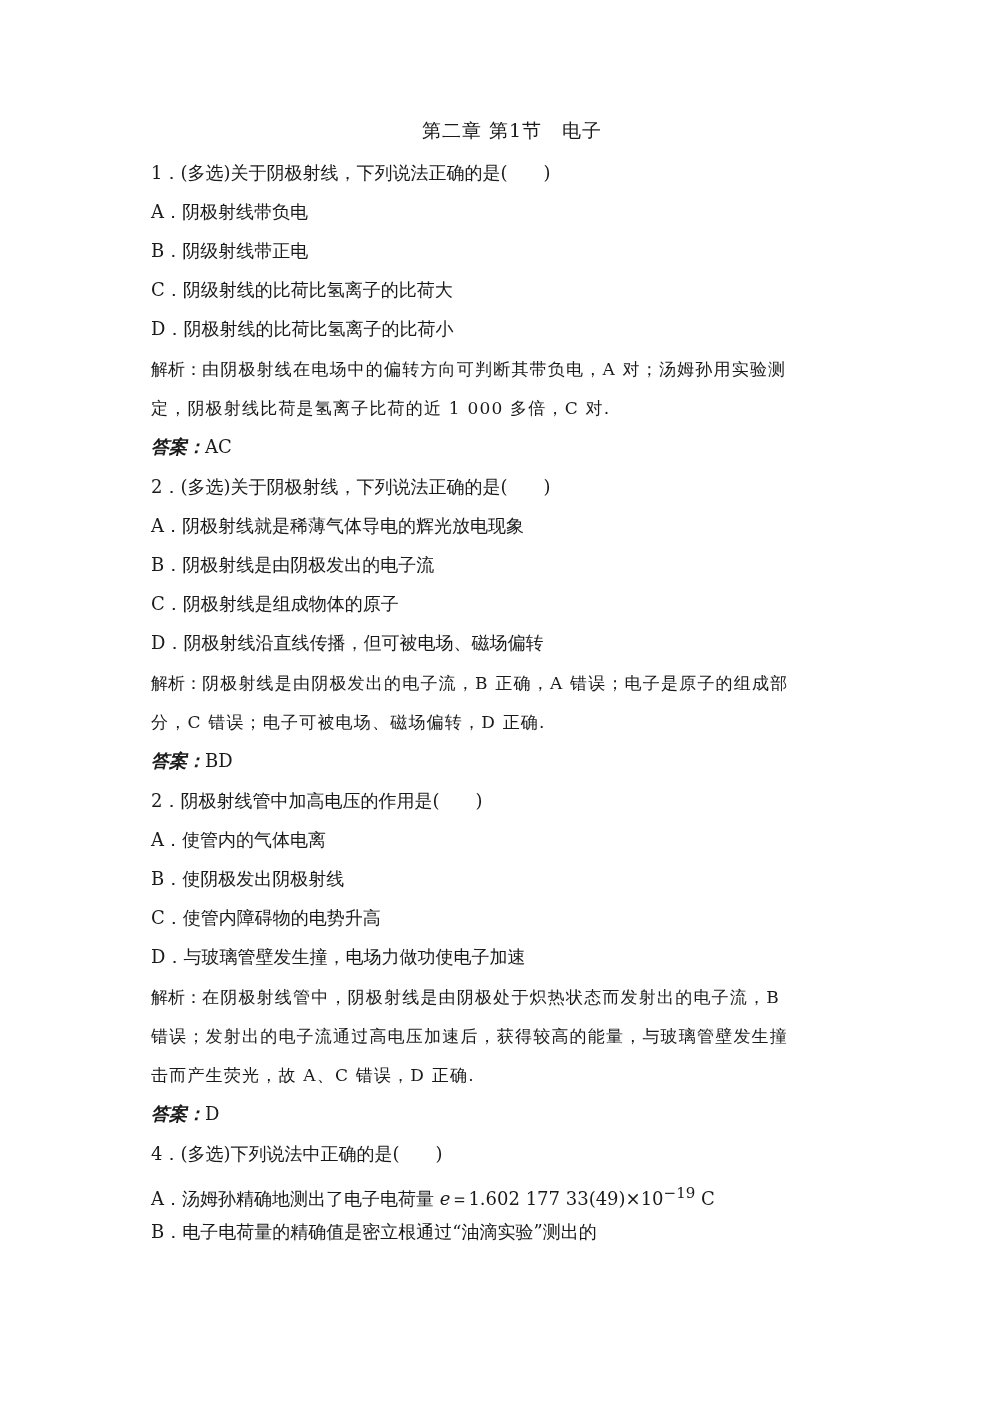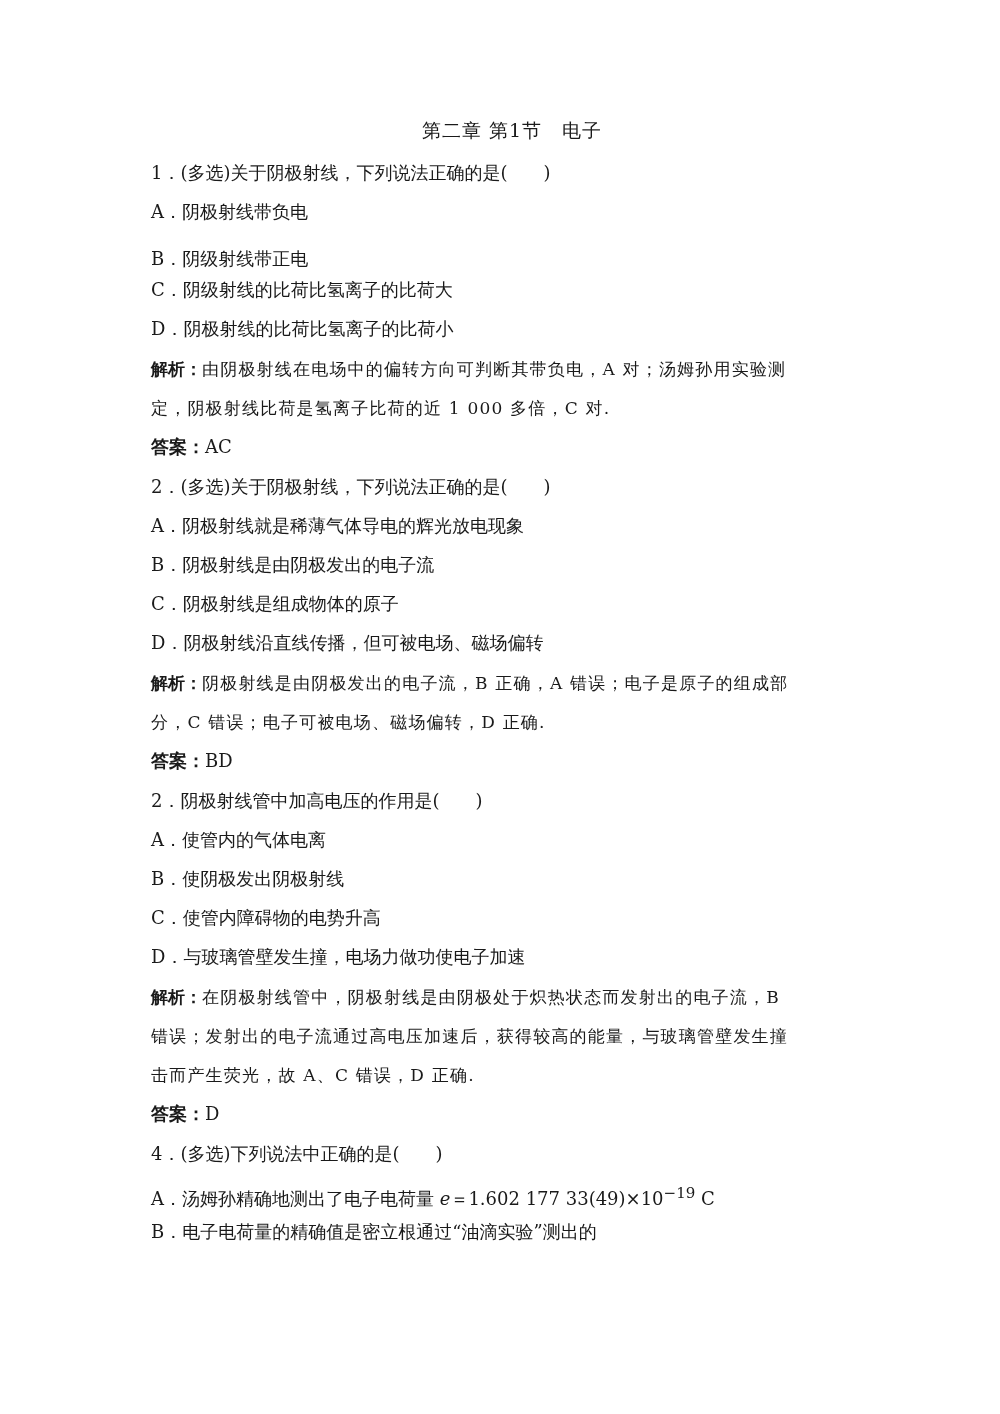--- a/index.html
+++ b/index.html
@@ -2,32 +2,32 @@
 <html><head>
 <meta charset="utf-8">
 <style>
   html, body { margin: 0; padding: 0; background: #ffffff; }
   body { width: 1000px; height: 1414px; position: relative; overflow: hidden;
          font-family: "DejaVu Serif", "Liberation Serif", serif; color: #1a1a1a; }
   .title { position: absolute; top: 118px; left: 0; width: 1000px; text-align: center;
            font-size: 19px; letter-spacing: 1px; padding-left: 12px; }
   .line { position: absolute; left: 151px; font-size: 18px; white-space: nowrap; line-height: 26px; text-align: right; }
   .ana { font-size: 17px; letter-spacing: 1.2px; }
-  .bold { font-weight: bold; font-family: "DejaVu Sans", "Liberation Sans", sans-serif; letter-spacing: 0; }
-  .ans-label { font-family: "DejaVu Sans", "Liberation Sans", sans-serif; font-weight: bold; }
+  .bold { font-weight: normal; font-family: "DejaVu Sans", "Liberation Sans", sans-serif; letter-spacing: 0; }
+  .ans-label { font-family: "DejaVu Sans", "Liberation Sans", sans-serif; font-weight: bold; font-style: italic; }
   sup { font-size: 15px; }
 </style>
 </head>
 <body>
 
 <div class="title">第二章 第1节　电子</div>
 
 <div class="line" style="top:160px">1．(多选)关于阴极射线，下列说法正确的是(　　)</div>
 <div class="line" style="top:199px">A．阴极射线带负电</div>
-<div class="line" style="top:246px">B．阴级射线带正电</div>
+<div class="line" style="top:238px">B．阴级射线带正电</div>
 <div class="line" style="top:277px">C．阴级射线的比荷比氢离子的比荷大</div>
 <div class="line" style="top:316px">D．阴极射线的比荷比氢离子的比荷小</div>
 <div class="line ana" style="top:356px"><span class="bold">解析：</span><span>由阴极射线在电场中的偏转方向可判断其带负电，A 对；汤姆孙用实验测</span></div>
 <div class="line ana" style="top:395px">定，阴极射线比荷是氢离子比荷的近 1 000 多倍，C 对.</div>
 <div class="line" style="top:434px"><span class="ans-label">答案：</span><span>AC</span></div>
 
 <div class="line" style="top:474px">2．(多选)关于阴极射线，下列说法正确的是(　　)</div>
 <div class="line" style="top:513px">A．阴极射线就是稀薄气体导电的辉光放电现象</div>
 <div class="line" style="top:552px">B．阴极射线是由阴极发出的电子流</div>
 <div class="line" style="top:591px">C．阴极射线是组成物体的原子</div>

